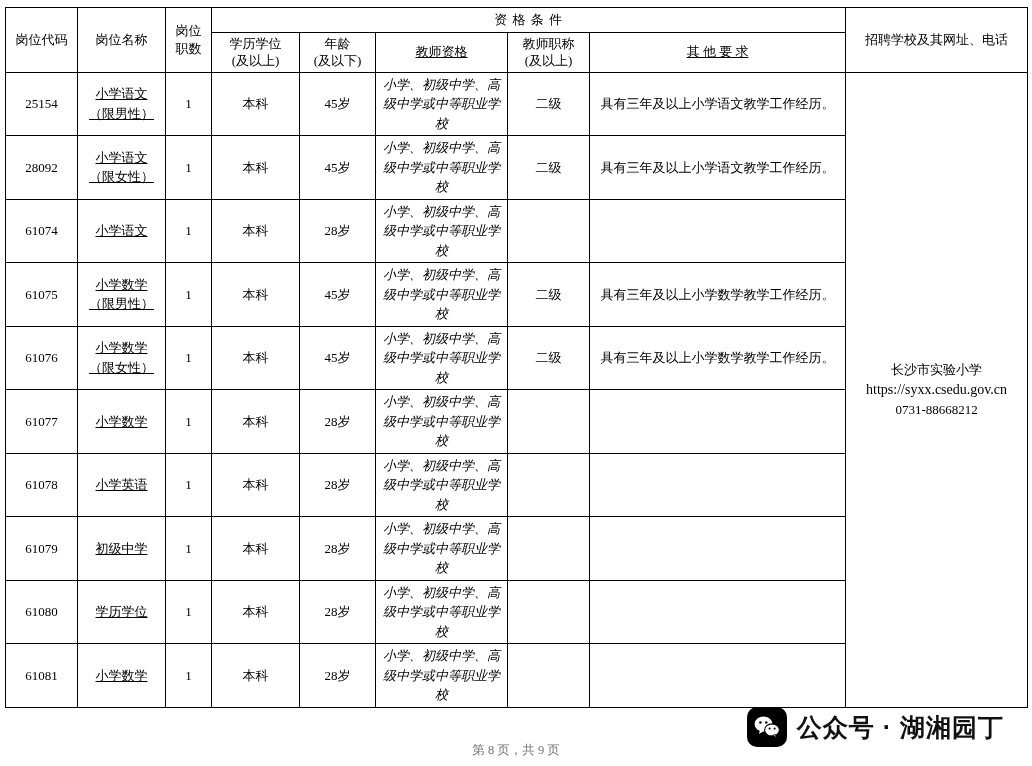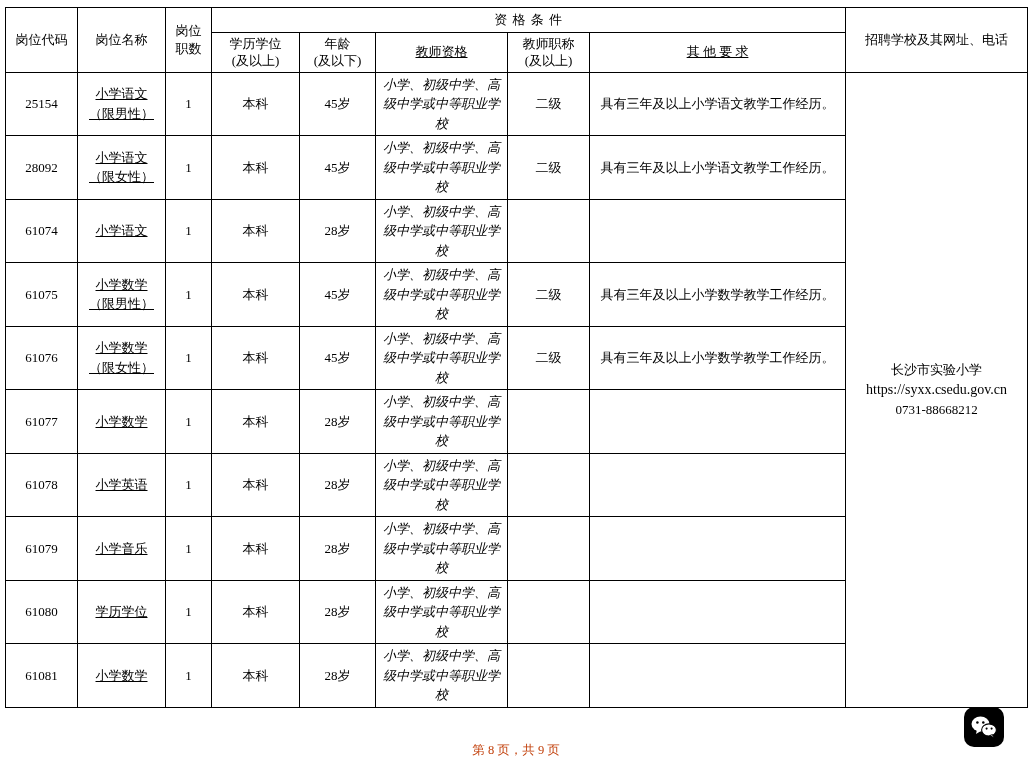--- a/index.html
+++ b/index.html
@@ -90,21 +90,21 @@
   .row-h { height: 60px; }
 
   .footer {
     position: absolute;
     left: 0;
     top: 735px;
     width: 1032px;
     text-align: center;
     font-size: 12.5px;
     font-family: "Liberation Serif", serif;
-    color: #c2410c;
+    color: #737373;
   }
   .brand {
     position: absolute;
     right: 28px;
     top: 700px;
     display: flex;
     align-items: center;
     gap: 10px;
   }
   .brand .wechat-badge {
@@ -271,21 +271,21 @@
         <td>本科</td>
         <td>28岁</td>
         <td class="cell-cert">小学、初级中学、高级中学或中等职业学校</td>
         <td></td>
         <td class="cell-other"></td>
       </tr>
 
       <tr class="row-h">
         <td>61079</td>
         <td class="cell-name">
-          <div>小学音乐</div>
+          <div>初级中学</div>
           <div></div>
         </td>
         <td>1</td>
         <td>本科</td>
         <td>28岁</td>
         <td class="cell-cert">小学、初级中学、高级中学或中等职业学校</td>
         <td></td>
         <td class="cell-other"></td>
       </tr>
 
@@ -326,19 +326,20 @@
         <ellipse cx="9.5" cy="8" rx="9" ry="7.4" fill="#ffffff"></ellipse>
         <polygon points="6,13.5 5,18 9.5,15.2" fill="#ffffff"></polygon>
         <circle cx="6.4" cy="6.4" r="1.25" fill="#000000"></circle>
         <circle cx="12.3" cy="6.4" r="1.25" fill="#000000"></circle>
         <ellipse cx="18" cy="14" rx="7.4" ry="6.1" fill="#ffffff" stroke="#000000" stroke-width="1.1"></ellipse>
         <polygon points="21.5,18.6 22.6,21.6 18.6,19.6" fill="#ffffff" stroke="#000000" stroke-width="1"></polygon>
         <circle cx="15.6" cy="12.6" r="1.05" fill="#000000"></circle>
         <circle cx="20.6" cy="12.6" r="1.05" fill="#000000"></circle>
       </svg>
     </span>
+    <span class="brand-text">公众号 · 湖湘园丁</span>
   </div>
 
   <div class="footer">
     <span>第 8 页，共 9 页</span>
   </div>
 
 </div>
 
 </body></html>

